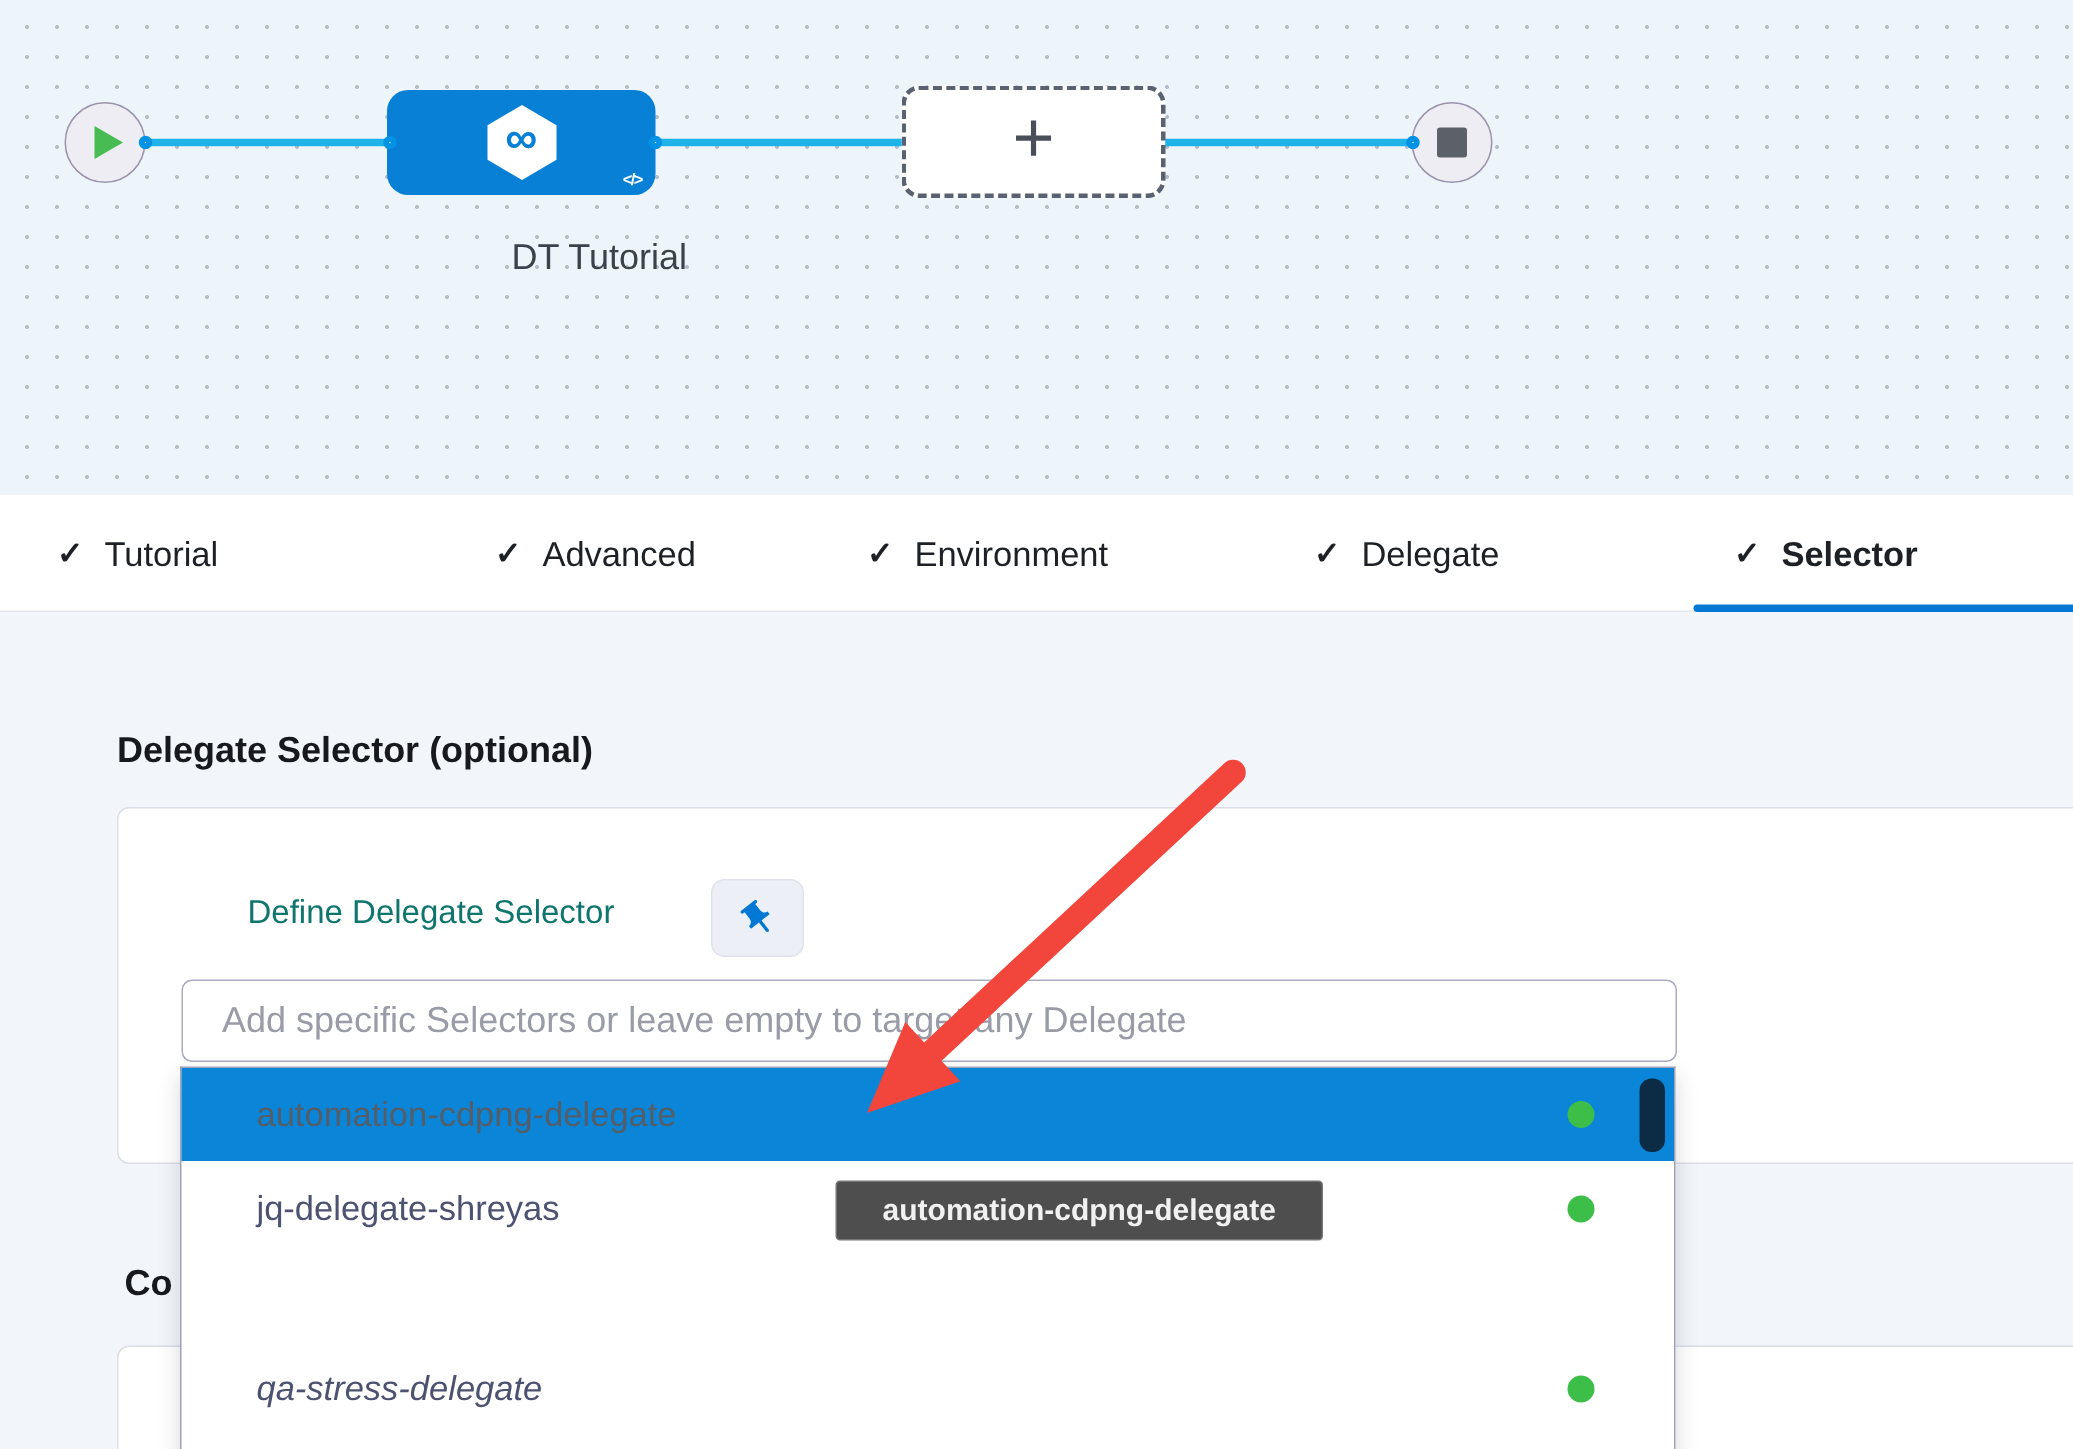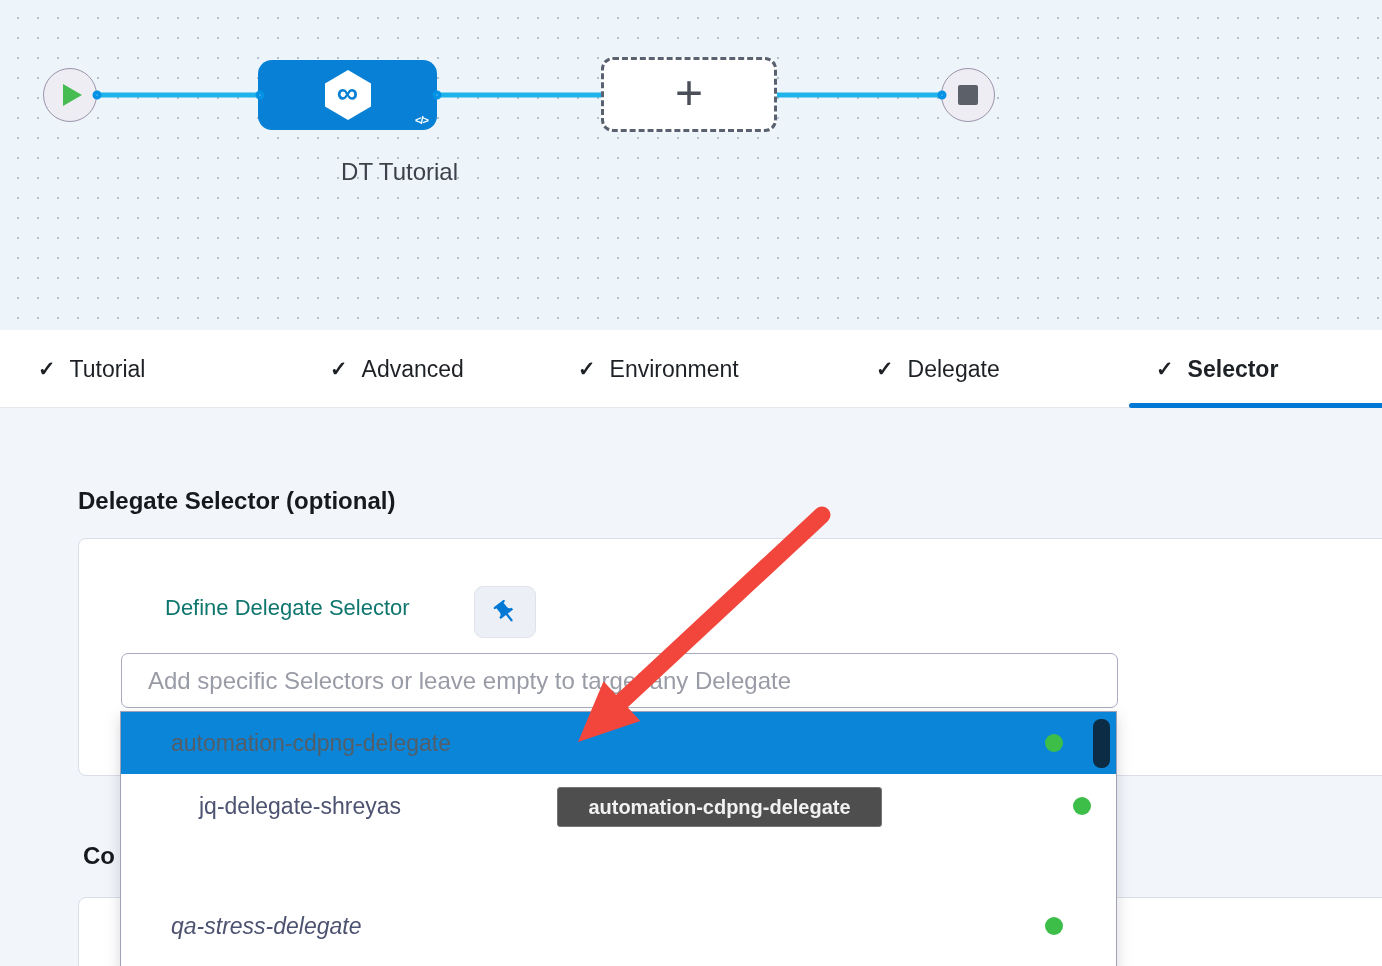--- a/index.html
+++ b/index.html
@@ -74,21 +74,21 @@
   .dropdown { position:absolute; left:120px; top:303px; width:997px; height:260px;
               background:#ffffff; border:1px solid #9fa1b6; border-bottom:none;
               box-shadow:0 6px 14px rgba(40,41,61,.18); z-index:30; }
   .dd-row { position:absolute; left:0; width:100%; cursor:pointer; }
   .dd-row .dd-text { position:absolute; left:50px; top:50%; transform:translateY(-50%);
                      font-size:23px; color:#4c5270; }
   .dd-row.selected { top:0; height:62px; background:#0a85d8; }
   .dd-row.selected .dd-text { color:#535e68; }
   .dd-dot { position:absolute; left:924px; top:50%; transform:translateY(-50%);
             width:18px; height:18px; border-radius:50%; background:#3cbe48; }
-  .dd-r2 { top:64px; height:60px;margin-left:28px; }
+  .dd-r2 { top:64px; height:60px; }
   .dd-r3 { top:124px; height:60px; }
   .dd-r4 { top:184px; height:60px;font-style:italic; }
   .dd-scrollthumb { position:absolute; left:972px; top:7px; width:17px; height:49px;
                     background:#0b2c44; border-radius:8px; }
 
   
   .tooltip { position:absolute; left:557px; top:787px; width:325px; height:40px;
              background:#4e4e4e; border:1px solid #757575; border-radius:3px;
              z-index:40; display:flex; align-items:center; justify-content:center;
              font-size:20px; font-weight:600; color:#f1f1f1; }

